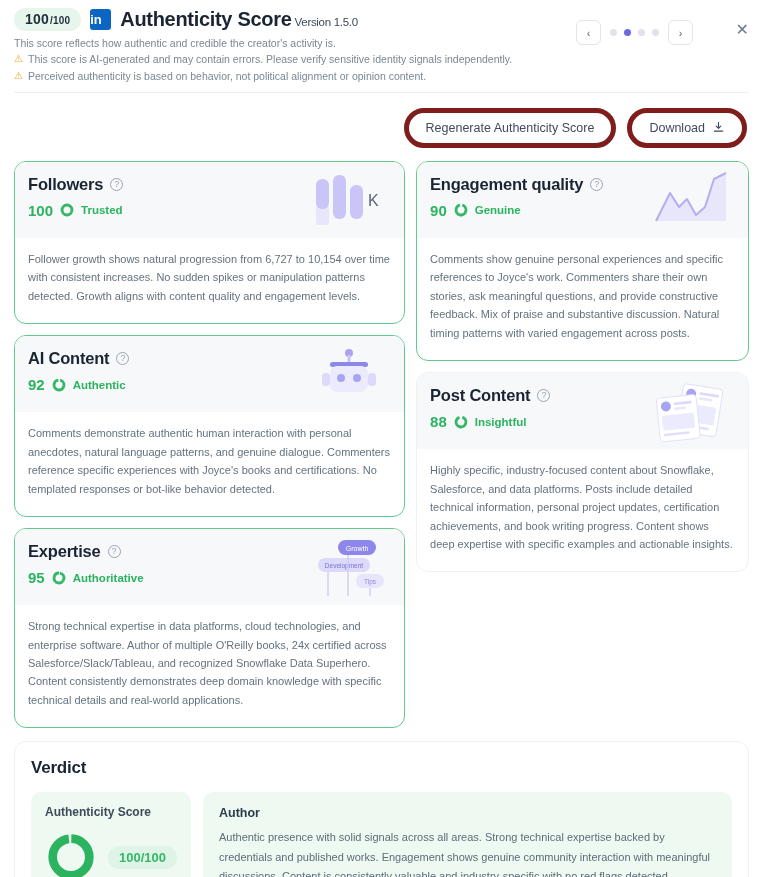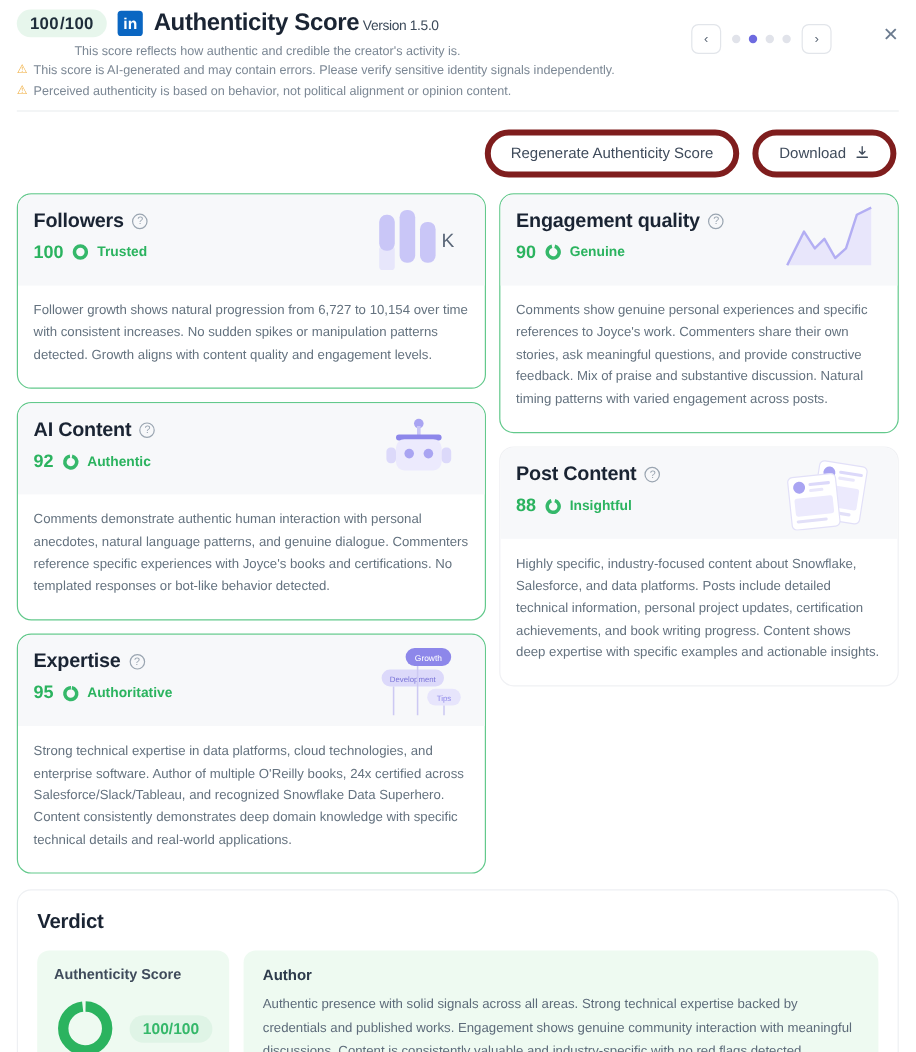--- a/index.html
+++ b/index.html
@@ -14,31 +14,31 @@
 
   
   .header { padding: 8px 14px 0 14px; position: relative; }
   .header-top { display: flex; align-items: center; gap: 9px; }
   .score-pill {
     background: #e7f6ec; color: #1f2d3a;
     border-radius: 999px; padding: 3px 11px 4px 11px;
     font-size: 14px; font-weight: 700; letter-spacing: .2px;
     display: flex; align-items: baseline; gap: 1px;
   }
-  .score-pill .den { font-size: 14px; font-weight: 700; }
+  .score-pill .den { font-size: 10px; font-weight: 700; }
   .li-icon {
     width: 21px; height: 21px; border-radius: 3px; background: #0a66c2;
-    display: flex; align-items: center; justify-content: center;
+    display: flex; align-items: center; justify-content: flex-start;
     color: #fff; font-size: 13px; font-weight: 700; font-family: "Liberation Sans", sans-serif;
     line-height: 1;
   }
   .app-title { font-size: 20px; font-weight: 700; color: #1a2433; letter-spacing: -.3px; }
   .version { font-size: 11.5px; color: #3c4a5a; font-weight: 400; margin-left: 3px; }
 
-  .subline { font-size: 10.5px; color: #7b8794; margin-top: 4px; line-height: 1.55; margin-left: 48px; }
+  .subline { font-size: 10.5px; color: #7b8794; margin-top: 4px; line-height: 1.55; }
   .warn { display: flex; align-items: flex-start; gap: 5px; font-size: 10.5px; color: #7b8794; line-height: 1.55; }
   .warn .tri { color: #f0ad3d; font-size: 10px; line-height: 1.5; }
 
   
   .pager { position: absolute; right: 70px; top: 20px; display: flex; align-items: center; gap: 9px; }
   .pg-btn {
     width: 25px; height: 25px; border: 1px solid #e2e5ea; border-radius: 6px; background: #fff;
     display: flex; align-items: center; justify-content: center; color: #5a6675; font-size: 11px;
   }
   .dots { display: flex; align-items: center; gap: 7px; }

